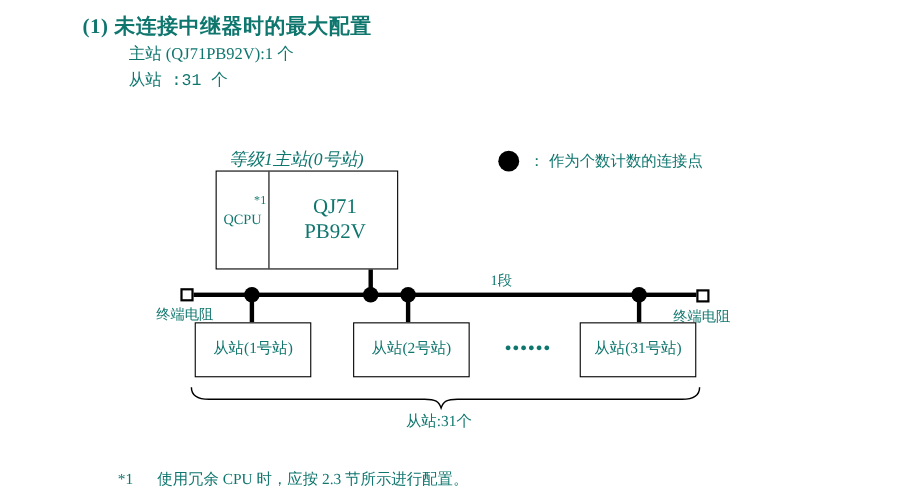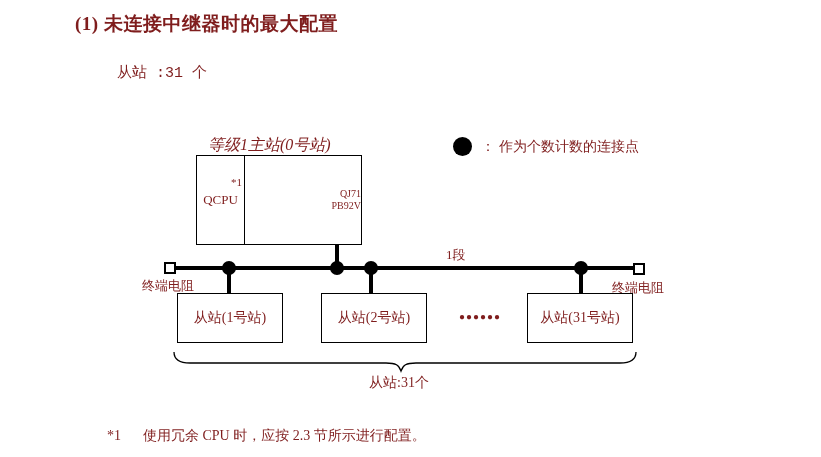--- a/index.html
+++ b/index.html
@@ -1,19 +1,19 @@
 <!DOCTYPE html>
 <html><head>
 <meta charset="utf-8">
 <style>
   html,body{margin:0;padding:0;background:#fff;}
   .page{
     position:relative;
     width:805px;height:457px;
-    background:#ffffff;color:#7f1d1d;
+    background:#ffffff;color:#0f766e;
     font-family:"Liberation Serif","DejaVu Serif",serif;
     overflow:hidden;
   }
   .abs{position:absolute;}
   .heading{
     left:75px;top:11px;
     font-size:19px;font-weight:bold;letter-spacing:0.5px;
     white-space:nowrap;
   }
   .bodyline{left:117px;font-size:15px;white-space:nowrap;}
@@ -23,22 +23,22 @@
   
   .master-label{left:208px;top:135px;font-size:16px;white-space:nowrap;font-style:italic;}
   .master-box{
     left:196px;top:155px;width:166px;height:90px;
     border:1px solid #000;display:flex;box-sizing:border-box;
   }
   .cell{display:flex;align-items:center;justify-content:center;box-sizing:border-box;}
   .cell-power{width:69px;border-right:1px solid #000;font-size:14px;}
   .cell-cpu{width:48px;border-right:1px solid #000;font-size:13px;position:relative;}
   .cpu-ref{position:absolute;top:20px;right:2px;font-size:11px;}
-  .cell-net{flex:1;flex-direction:column;align-items:flex-end;justify-content:center;
-            padding-left:3px;font-size:10px;line-height:1.18;}
+  .cell-net{flex:1;flex-direction:column;align-items:center;justify-content:center;
+            padding-left:3px;font-size:19px;line-height:1.18;}
 
   .legend{left:453px;top:137px;display:flex;align-items:center;font-size:14px;white-space:nowrap;}
   .legend-dot{width:19px;height:19px;border-radius:50%;background:#000;margin-right:9px;}
   .legend-sep{margin-right:4px;}
 
   .bus-line{left:170px;top:266px;width:470px;height:4px;background:#000;}
   .vline{width:4px;background:#000;}
   .drop-master{left:335px;top:245px;height:23px;}
   .drop-s1{left:227px;top:269px;height:24px;}
   .drop-s2{left:369px;top:269px;height:24px;}
@@ -76,20 +76,21 @@
   .caption{left:286px;top:398px;font-size:16px;font-weight:bold;white-space:nowrap;}
   .footnote{left:107px;top:427px;font-size:14px;white-space:nowrap;}
   .footnote-marker{margin-right:22px;}
 </style>
 </head>
 <body>
 
 <div class="page">
 
   <div class="abs heading">(1) 未连接中继器时的最大配置</div>
+  <div class="abs bodyline line-master">主站 (QJ71PB92V):1 个</div>
   <div class="abs bodyline line-slave">从站 :31 个</div>
 
   <div class="abs master-label">等级1主站(0号站)</div>
   <div class="abs master-box">
     <div class="cell cell-cpu">
       <span class="cpu-ref">*1</span>
       <span>QCPU</span>
     </div>
     <div class="cell cell-net">
       <span>QJ71</span>

